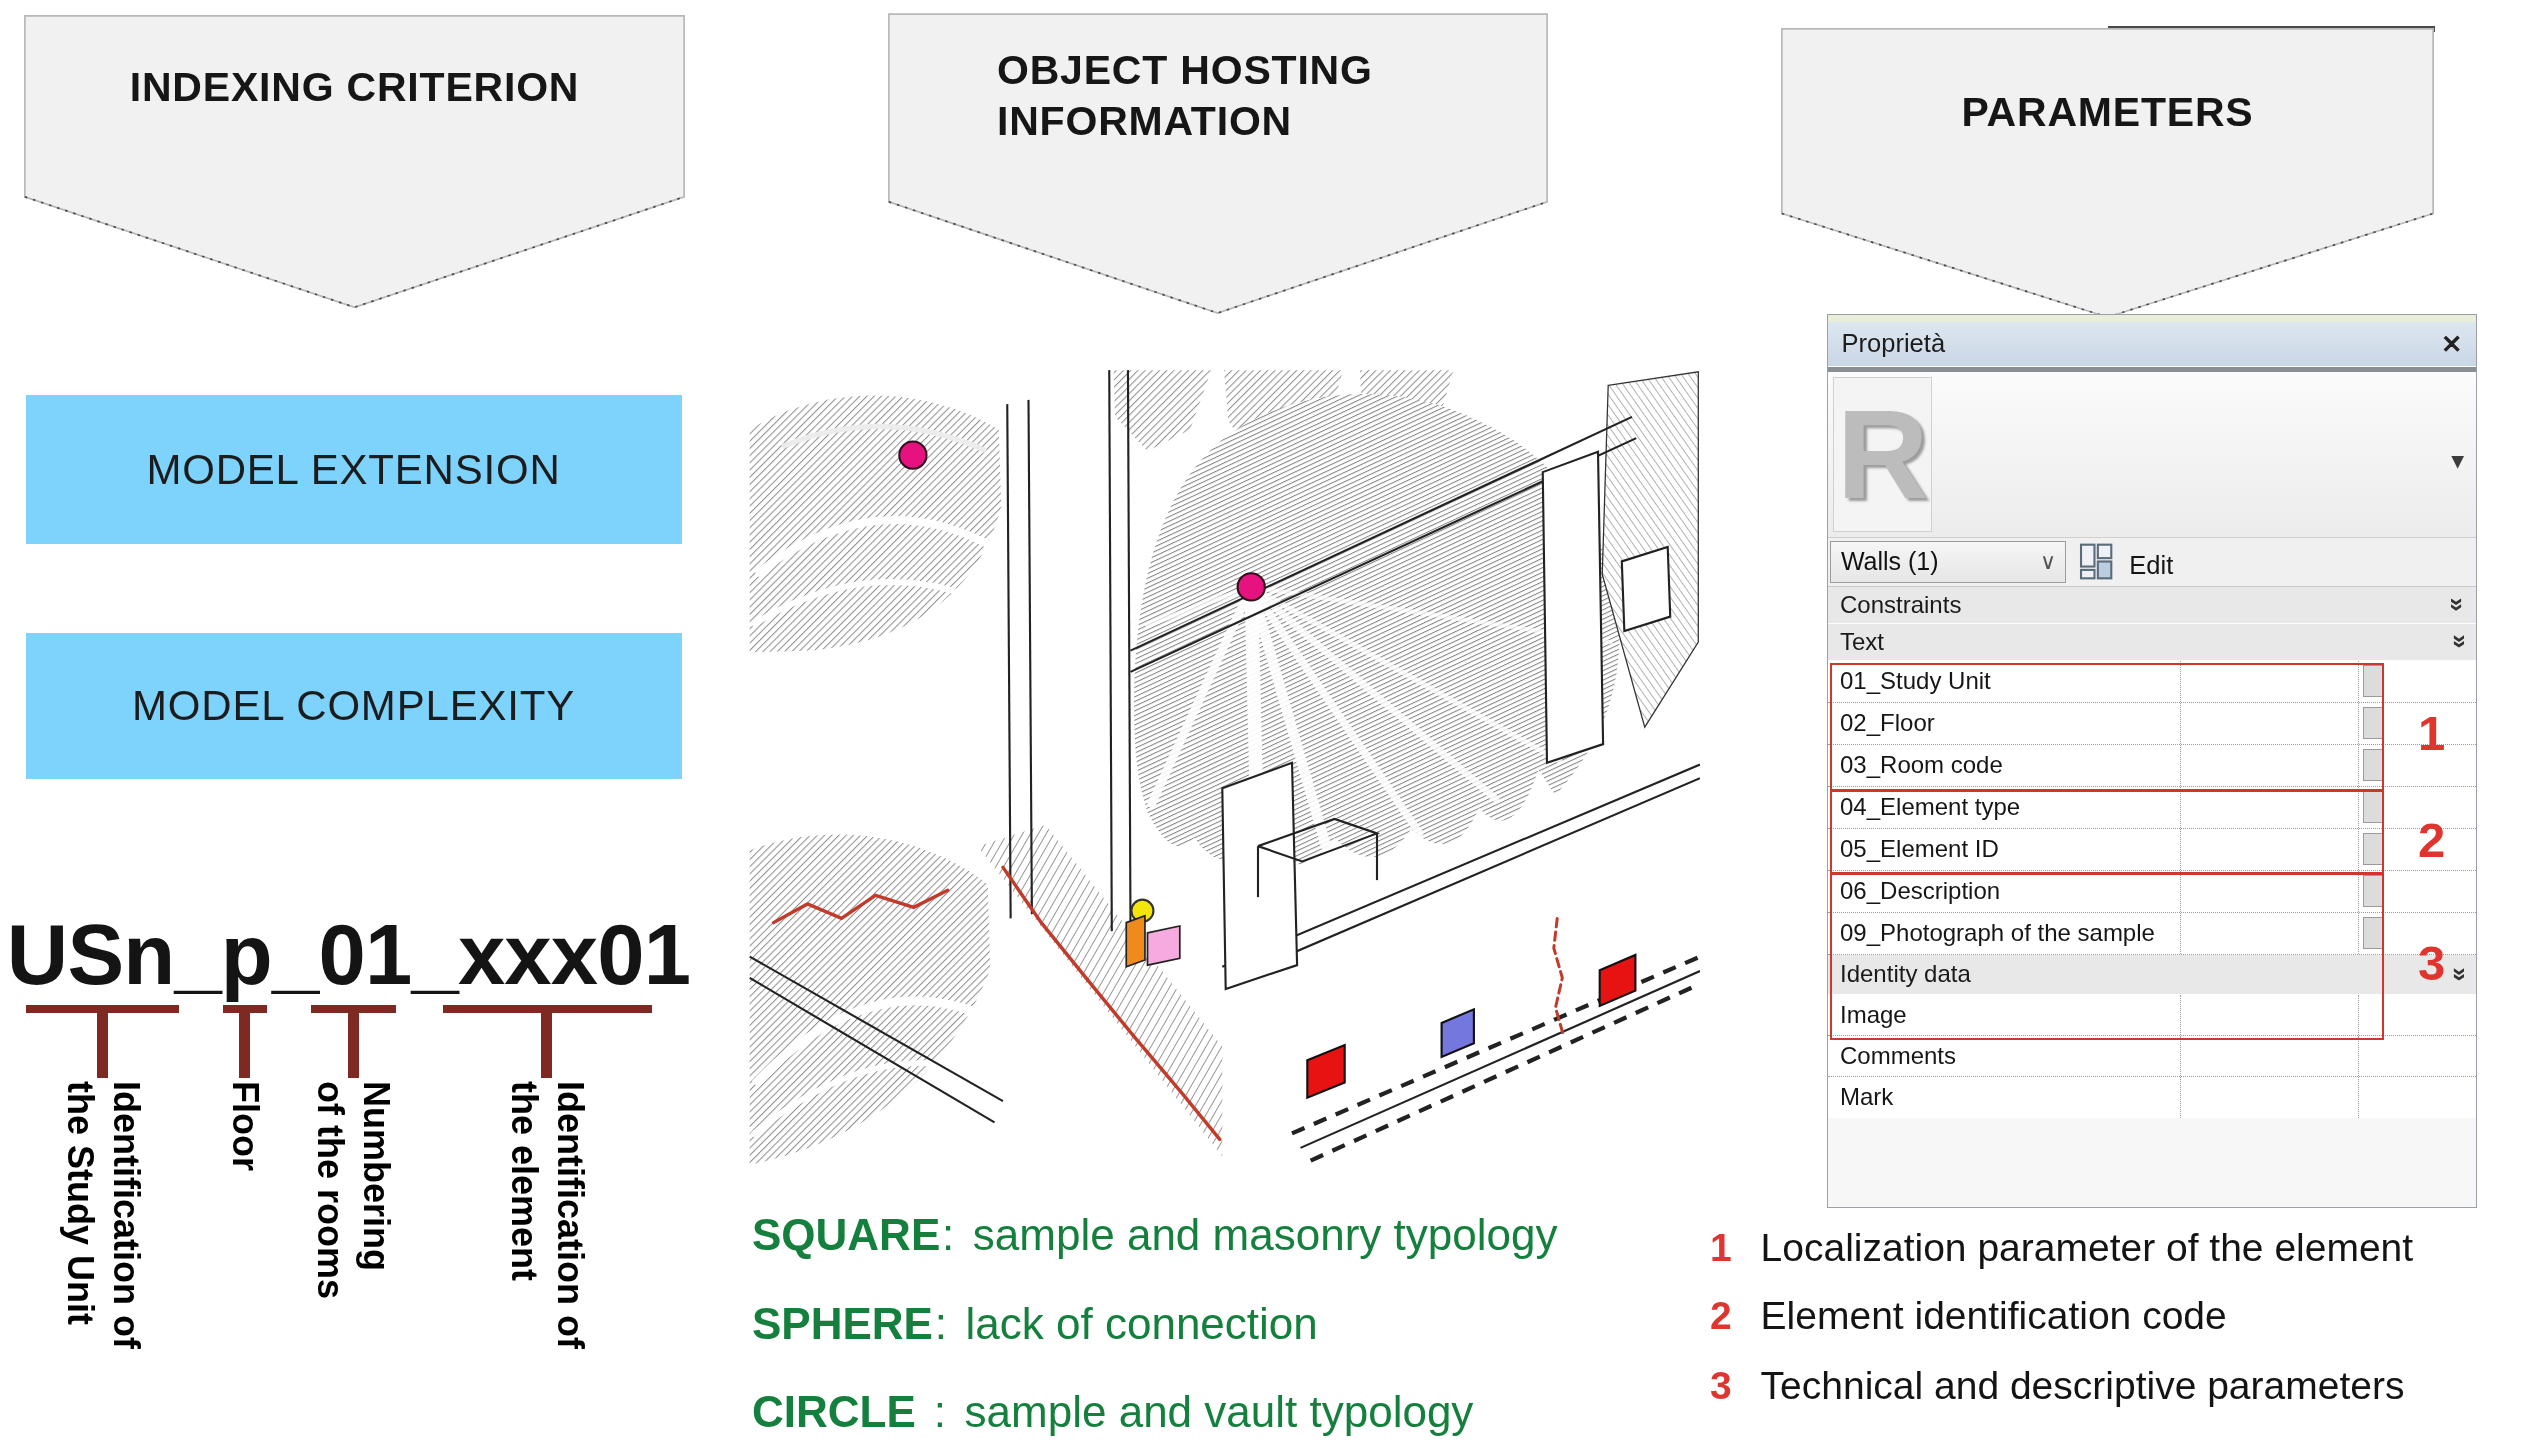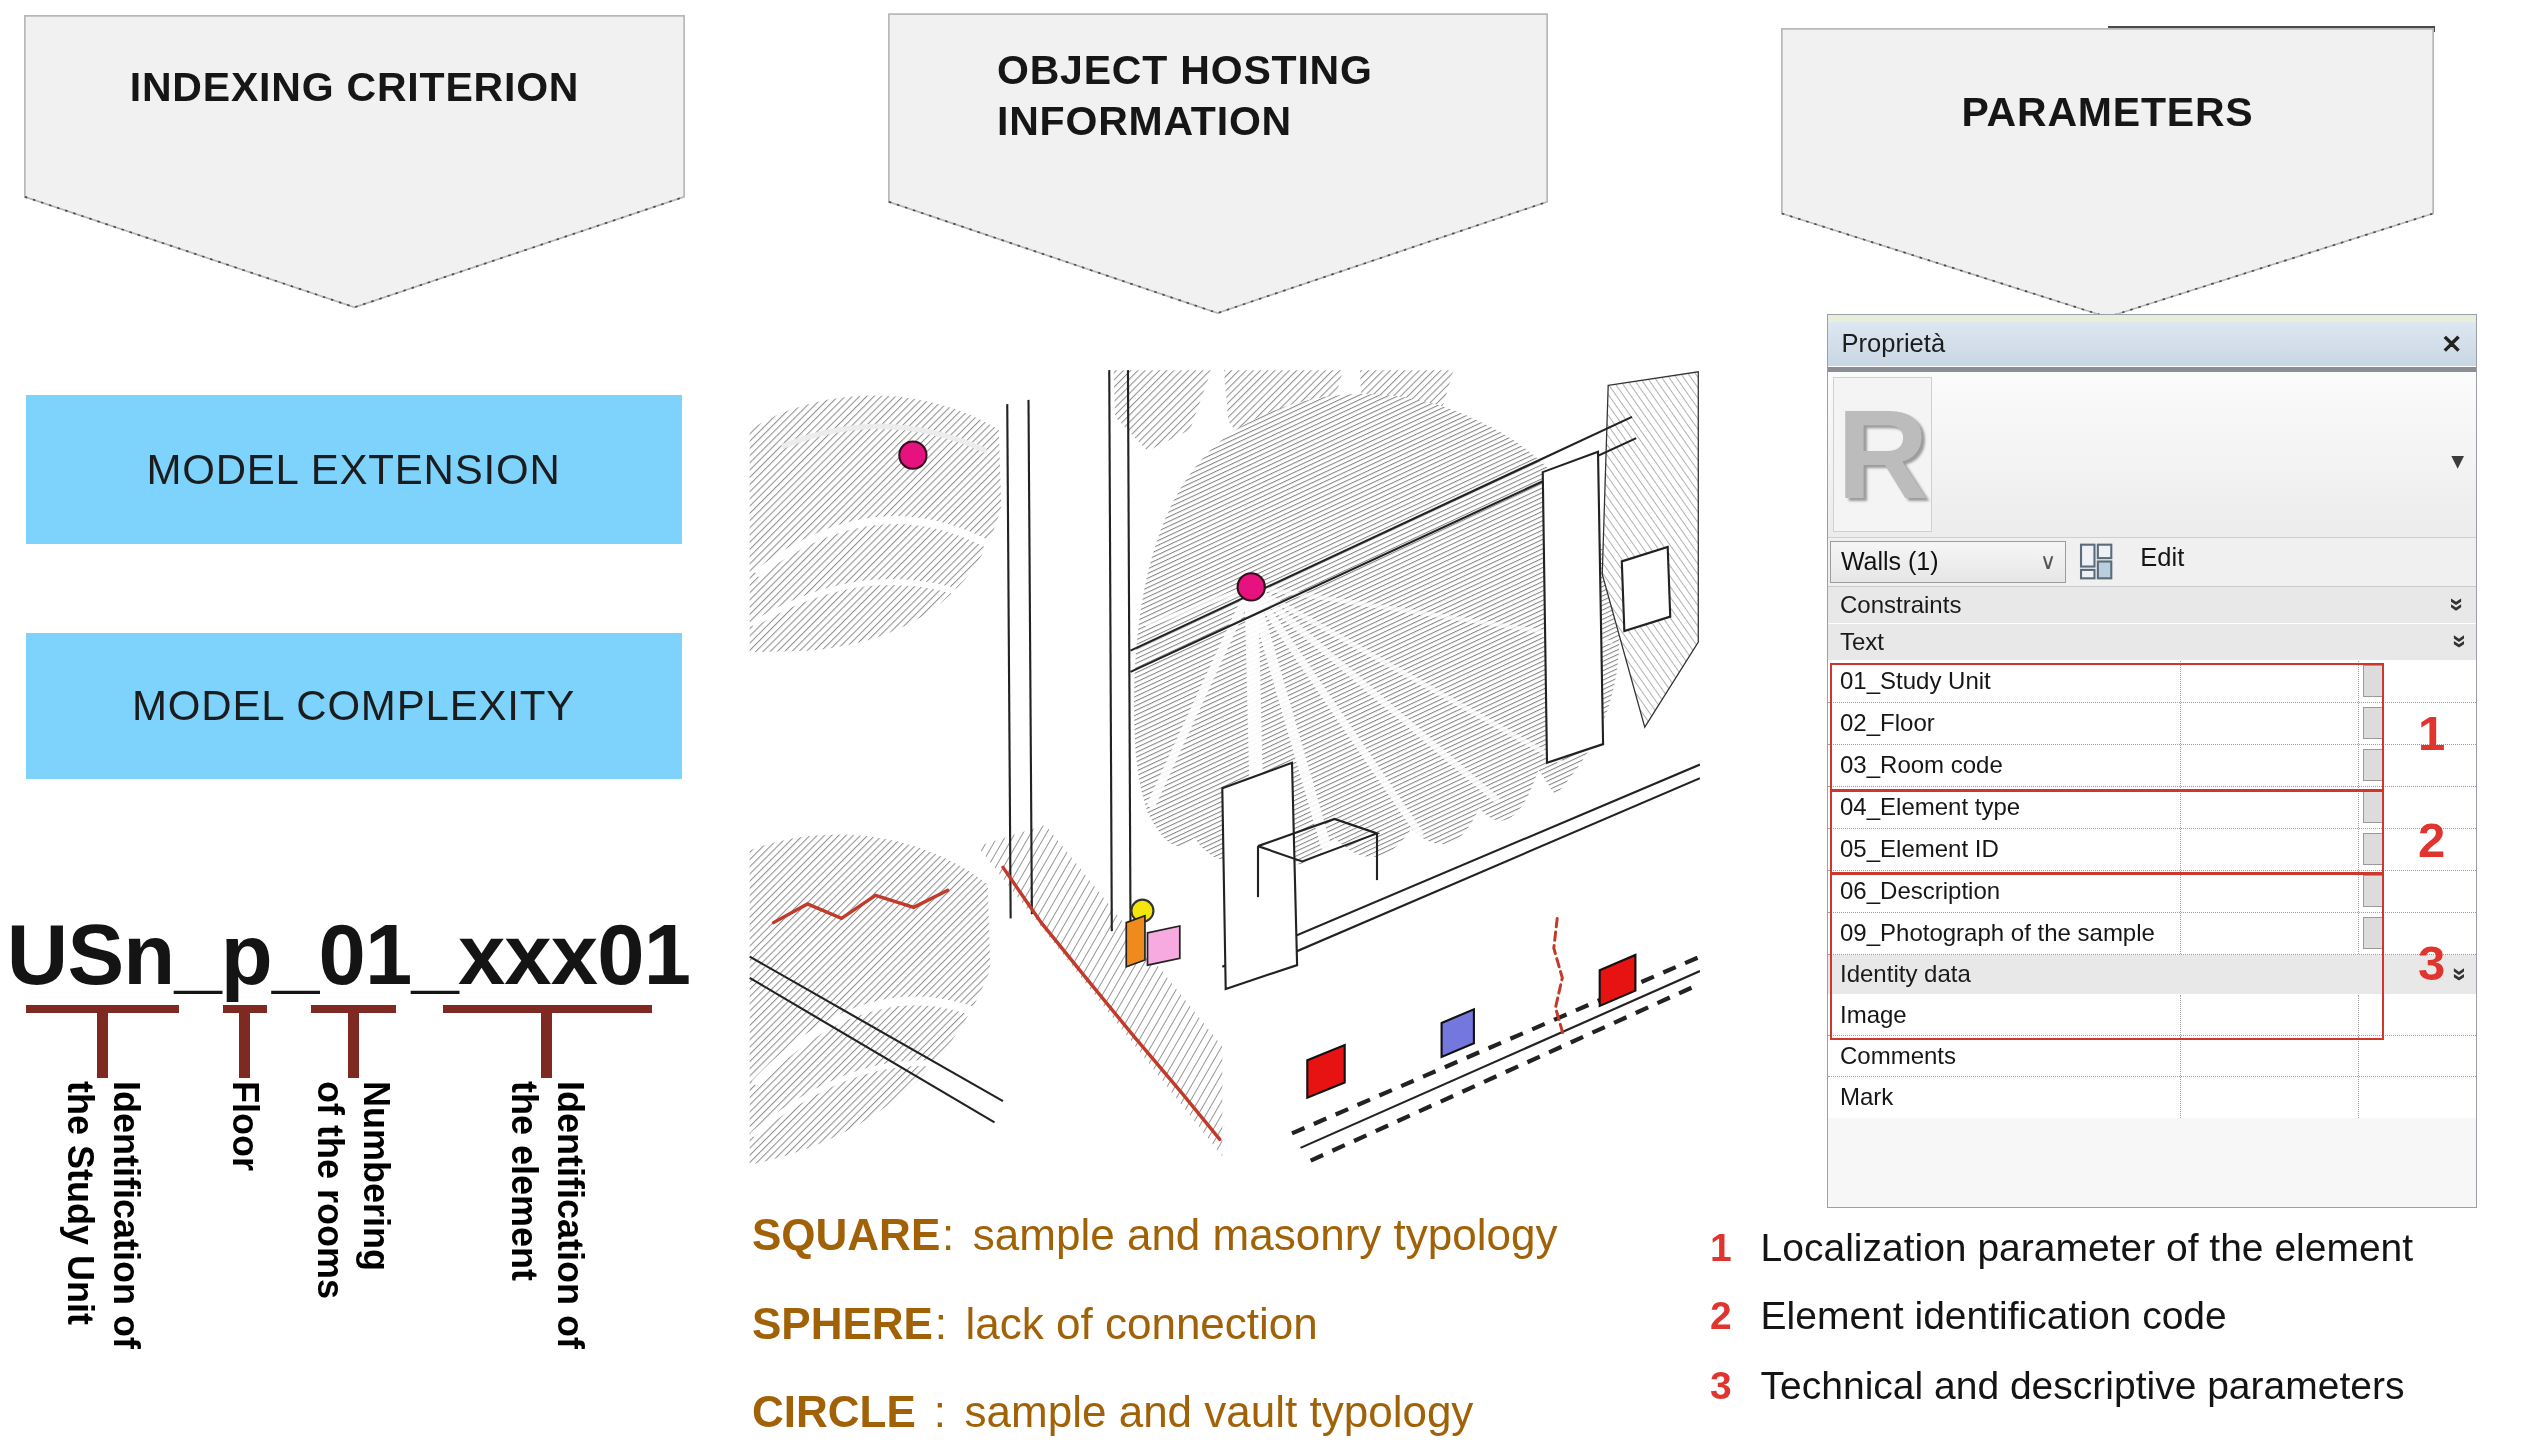--- a/index.html
+++ b/index.html
@@ -19,21 +19,21 @@
            display:flex;align-items:center;justify-content:center;
            font-size:42px;color:#1c1c1c;letter-spacing:0.8px;}
   .code{position:absolute;left:6.8px;top:906px;font-size:85px;font-weight:700;color:#141414;
         letter-spacing:-0.8px;white-space:nowrap;}
   .segbar{position:absolute;height:7.6px;background:#7e2a23;}
   .segstem{position:absolute;width:11px;height:65px;background:#7e2a23;}
   .vlabel{position:absolute;top:1081px;transform:rotate(90deg);transform-origin:0 0;
           font-weight:700;font-size:36px;line-height:46px;white-space:pre;color:#000;}
 
   
-  .legend-row{position:absolute;left:752px;white-space:nowrap;font-size:44px;color:#a16207;}
+  .legend-row{position:absolute;left:752px;white-space:nowrap;font-size:44px;color:#15803d;}
   .legend-term{font-weight:700;display:inline-block;min-width:180px;}
   .legend-sep{display:inline-block;margin:0 18.7px 0 1.7px;}
 
   
   .edgeline{position:absolute;}
 
   
   .panel{position:absolute;left:1827px;top:314px;width:650px;height:894px;background:#f7f7f7;
          border:0.8px solid #9aa0a6;box-sizing:border-box;overflow:hidden;font-size:24px;}
   .topstrip{height:6.8px;background:#e9eedb;}
@@ -47,21 +47,21 @@
          border:0.8px solid #d0d0d0;display:flex;align-items:center;justify-content:center;
          font-size:127px;font-weight:700;color:#bcbcbc;
          text-shadow:3.4px 3.4px 2.5px #9c9c9c, -1.7px -1.7px 0.8px #f3f3f3;}
   .ddarrow{position:absolute;right:12px;top:73px;font-size:25.5px;color:#3c3c3c;}
   .comborow{height:48px;display:flex;align-items:center;background:#f0f0f0;
             border-bottom:0.8px solid #c9c9c9;}
   .combo{width:236px;height:42px;margin-left:1.7px;background:linear-gradient(#f6f6f6,#e6e6e6);
          border:0.8px solid #9c9c9c;box-sizing:border-box;display:flex;align-items:center;
          justify-content:space-between;padding:0 8.5px 0 10.2px;font-size:25px;}
   .combochev{color:#555;font-size:22px;}
-  .editbtn{display:flex;align-items:flex-start;margin-left:13.6px;gap:25px;font-size:25.5px;color:#151515;}
+  .editbtn{display:flex;align-items:flex-end;margin-left:13.6px;gap:14px;font-size:25.5px;color:#151515;}
   .sect{height:36px;background:#e8e8e8;display:flex;align-items:center;
         justify-content:space-between;padding:0 12px;font-size:24px;color:#1a1a1a;
         border-bottom:0.8px solid #fdfdfd;}
   .dbl{font-size:25.5px;font-weight:700;color:#333;display:inline-block;}
   .rot-down{transform:rotate(90deg);}
   .rot-up{transform:rotate(-90deg);}
   .prow{height:42px;display:flex;background:#fff;border-bottom:1.7px dotted #9b9b9b;
         box-sizing:border-box;align-items:center;}
   .pname{flex:0 0 340px;padding-left:12px;font-size:24px;color:#161616;white-space:nowrap;
          overflow:hidden;}

